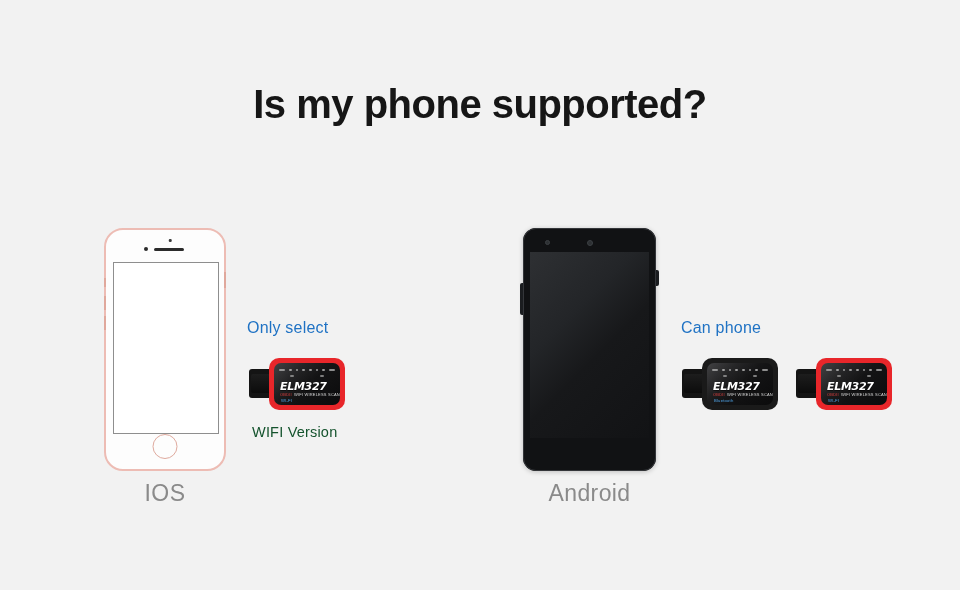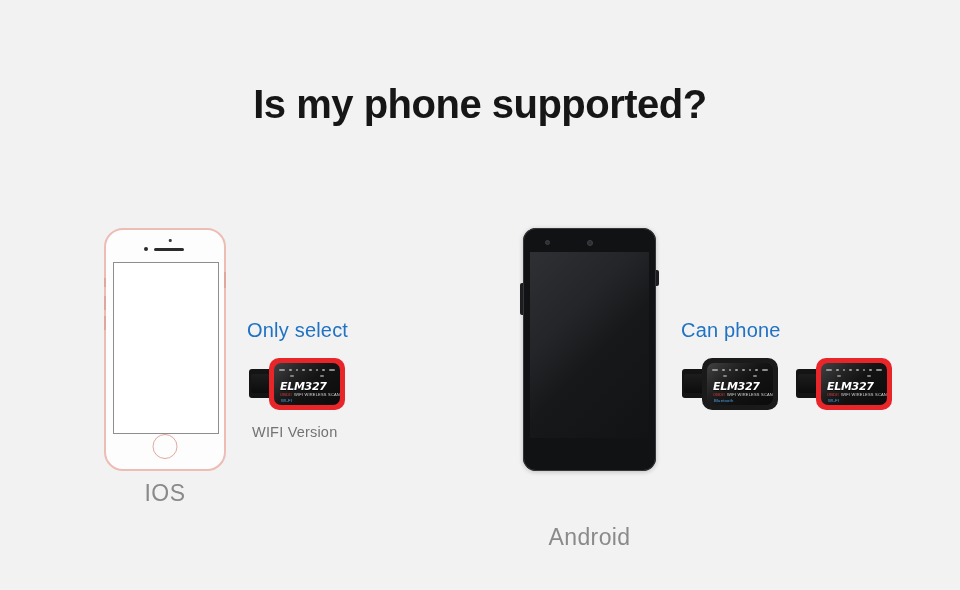--- a/index.html
+++ b/index.html
@@ -114,28 +114,28 @@
   }
   .android .btn-vol{
     position:absolute;left:-3px;top:55px;
     width:4px;height:32px;border-radius:2px 0 0 2px;
     background:#1b1d20;
   }
 
   
   .blue-label{
     position:absolute;
-    font-size:20px;color:#1f72c4;font-weight:400;
+    font-size:16px;color:#1f72c4;font-weight:400;
     letter-spacing:.2px;white-space:nowrap;
   }
 
   
   .dev-caption{
     position:absolute;
-    font-size:14.5px;color:#737373;font-weight:400;
+    font-size:14.5px;color:#14532d;font-weight:400;
     white-space:nowrap;letter-spacing:.2px;
   }
 
   
   .elm{position:absolute;width:96px;height:52px;}
   .elm .plug{
     position:absolute;left:0;top:11px;
     width:28px;height:29px;
     background:#141414;border-radius:3px;
   }
@@ -250,21 +250,21 @@
 
   <div class="android">
     <div class="ascreen"></div>
     <div class="acam"></div>
     <div class="asensor"></div>
     <div class="btn-pwr"></div>
     <div class="btn-vol"></div>
     <div class="bezel-hl"></div>
   </div>
 
-  <div class="os-caption" style="left:523px;top:480px;width:133px;margin-top:44px;">Android</div>
+  <div class="os-caption" style="left:523px;top:480px;width:133px;">Android</div>
 
   <div class="blue-label" style="left:681px;top:319px;">Can phone</div>
 
   <div class="elm black" style="left:682px;top:358px;">
     <div class="plug"></div>
     <div class="shell">
       <div class="face">
         <div class="leds">
           <i class="wide"></i>
             <i></i>

